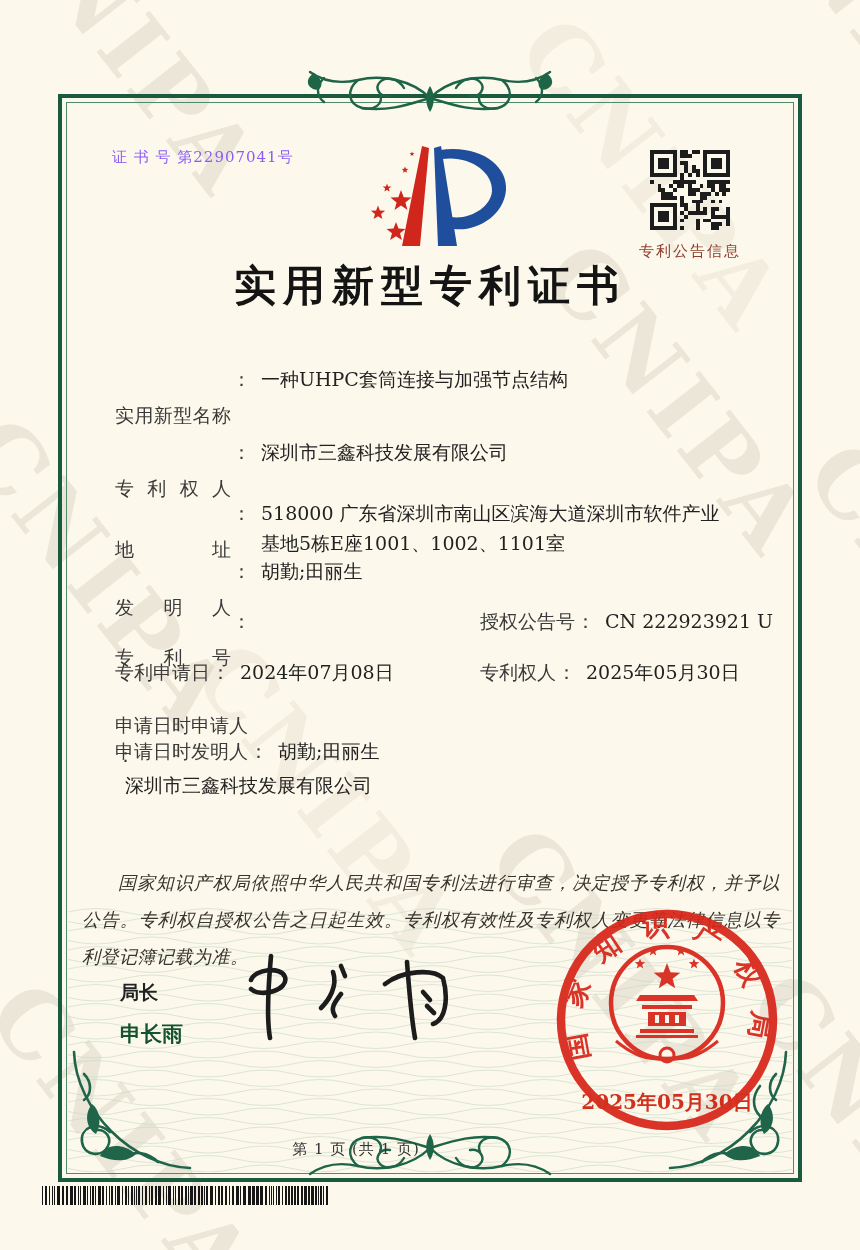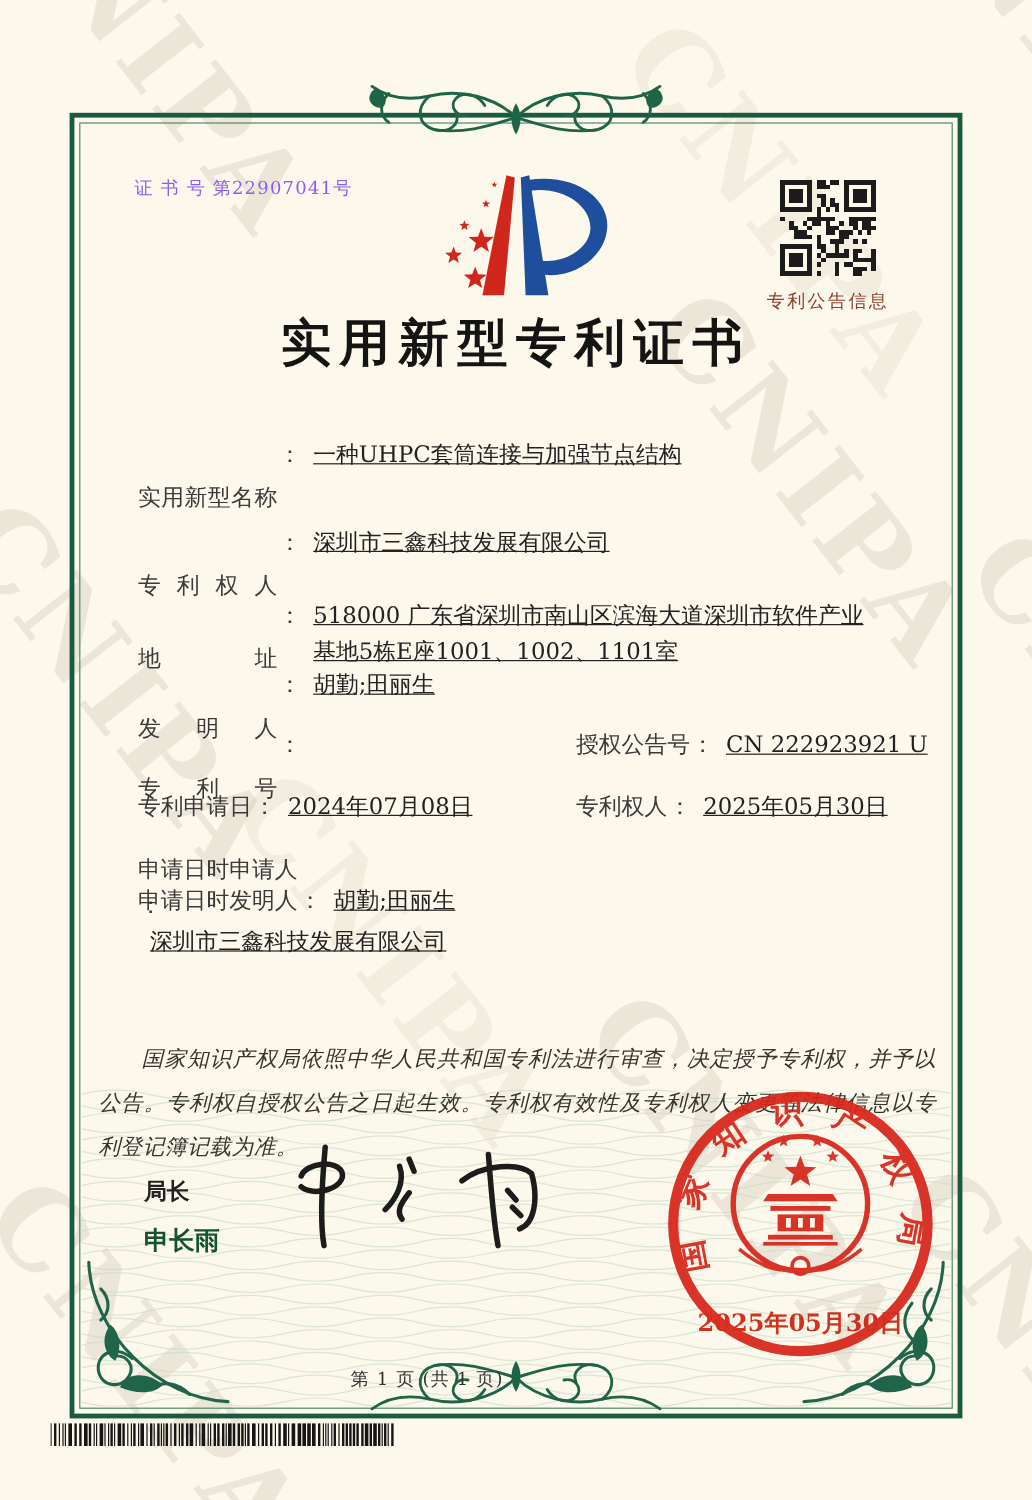--- a/index.html
+++ b/index.html
@@ -23,21 +23,21 @@
   .qr{position:absolute;left:650px;top:150px;width:80px;height:80px;z-index:4;}
   .qr-caption{position:absolute;left:624px;top:242px;width:132px;text-align:center;font-size:15px;
       letter-spacing:2px;color:#8f3d2c;z-index:4;}
   .title{position:absolute;left:0;top:258px;width:860px;text-align:center;font-size:42px;
       font-weight:bold;letter-spacing:7px;color:#141414;z-index:4;}
   
   .row{position:absolute;display:flex;align-items:flex-start;font-size:19px;z-index:4;line-height:30px;}
   .lbl{color:#3a3a3a;flex:none;}
   .lbl.j{width:116px;text-align:justify;text-align-last:justify;margin-top:36px;}
   .colon{color:#3a3a3a;flex:none;margin-left:1px;}
-  .val{color:#222;margin-left:10px;text-decoration:underline;}
+  .val{color:#222;margin-left:10px;}
   .val.wrap{width:474px;}
   .legal{position:absolute;left:82px;top:846px;width:698px;font-size:18px;line-height:37px;
       text-align:justify;text-indent:2em;color:#38342e;font-style:italic;letter-spacing:0.5px;z-index:4;}
   
   .signer-role{position:absolute;left:120px;top:980px;font-family:"Liberation Sans",sans-serif;
       font-weight:bold;font-size:19px;color:#222;z-index:4;}
   .signer-name{position:absolute;left:120px;top:1020px;font-family:"Liberation Sans",sans-serif;
       font-weight:bold;font-size:21px;color:#14532d;z-index:4;}
   .sig{position:absolute;left:235px;top:942px;width:230px;height:115px;z-index:5;}
   .seal{position:absolute;left:550px;top:903px;width:235px;height:235px;z-index:5;opacity:0.93;}

